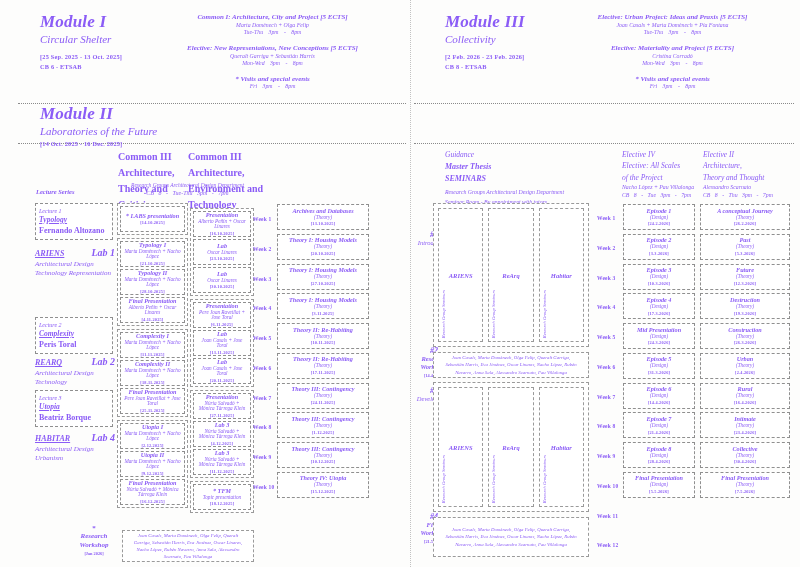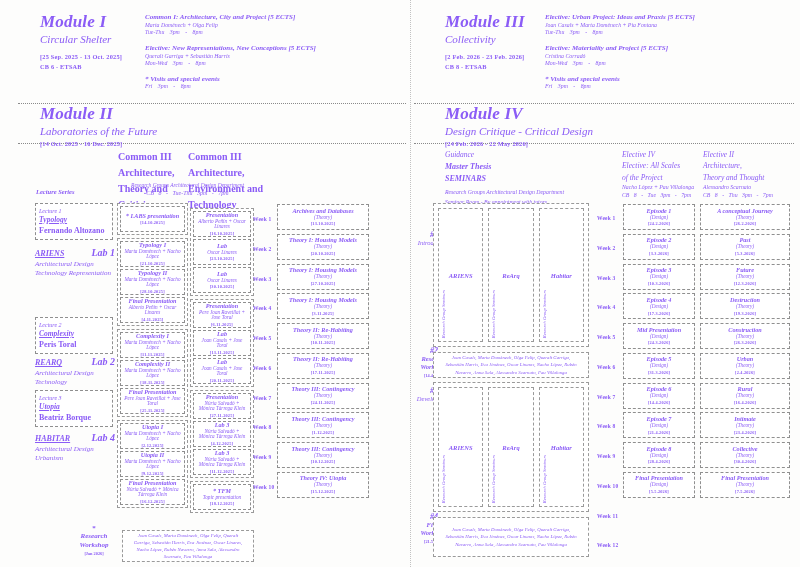--- a/index.html
+++ b/index.html
@@ -11,21 +11,21 @@
 
   
   .m-title{font-size:17px;font-weight:bold;font-style:italic;line-height:1.05;letter-spacing:.2px;}
   .m-sub{font-size:11px;font-style:italic;margin-top:2px;}
   .m-dates{font-size:6.3px;font-weight:bold;margin-top:8px;letter-spacing:.2px;}
   .m-room{font-size:6.3px;font-weight:bold;margin-top:3px;letter-spacing:.2px;}
   .m2-dates{margin-top:3px;}
 
   
   .courses{position:absolute;width:255px;}
-  .course{margin-bottom:7px;}
+  .course{margin-bottom:7px;text-align:center;}
   .courses .course:last-child{margin-top:6px;}
   .c-name{font-size:7px;font-weight:bold;font-style:italic;line-height:1.25;}
   .c-staff{font-size:5.8px;font-style:italic;line-height:1.3;}
   .c-staff:empty{display:none;}
   .c-sched{font-size:5.8px;font-style:italic;word-spacing:4px;line-height:1.3;}
 
   
   .colhdr{position:absolute;}
   .colhdr .h-l{font-size:10px;font-weight:bold;line-height:1.6;}
   .smallhdr .h-l1{font-size:7.5px;font-style:italic;line-height:1.5;}
@@ -453,25 +453,20 @@
     </div>
 
   <div class="rw">
     <div class="rw-star">*</div>
     <div class="rw-l">Research</div>
     <div class="rw-l">Workshop</div>
     <div class="rw-d">[Jan 2026]</div>
   </div>
   <div class="band2" style="left:122px;top:530px;width:132px;height:32px">Joan Casals, Marta Domènech, Olga Felip, Queralt Garriga, Sebastián Harris, Eva Jiménez, Oscar Linares, Nacho López, Rubén Navarro, Anna Sala, Alessandro Scarnato, Pau Villalonga</div>
 
-  <div class="abs" style="left:445px;top:105px;width:260px">
-    <div class="m-title">Module IV</div>
-    <div class="m-sub">Design Critique  - Critical Design</div>
-    <div class="m-dates m2-dates">[24 Feb. 2026 - 22 May 2026]</div>
-  </div>
 
   <div class="colhdr smallhdr" style="left:622px;top:149px;width:78px">
     <div class="h-l1">Elective IV</div>
     <div class="h-l1">Elective: All Scales</div>
     <div class="h-l1">of the Project</div>
     <div class="h-staff">Nacho López + Pau Villalonga</div>
     <div class="h-sched">CB 8 - Tue 3pm - 7pm</div>
   </div>
   <div class="colhdr guid" style="left:445px;top:149px;width:160px">
     <div class="g1">Guidance</div>

